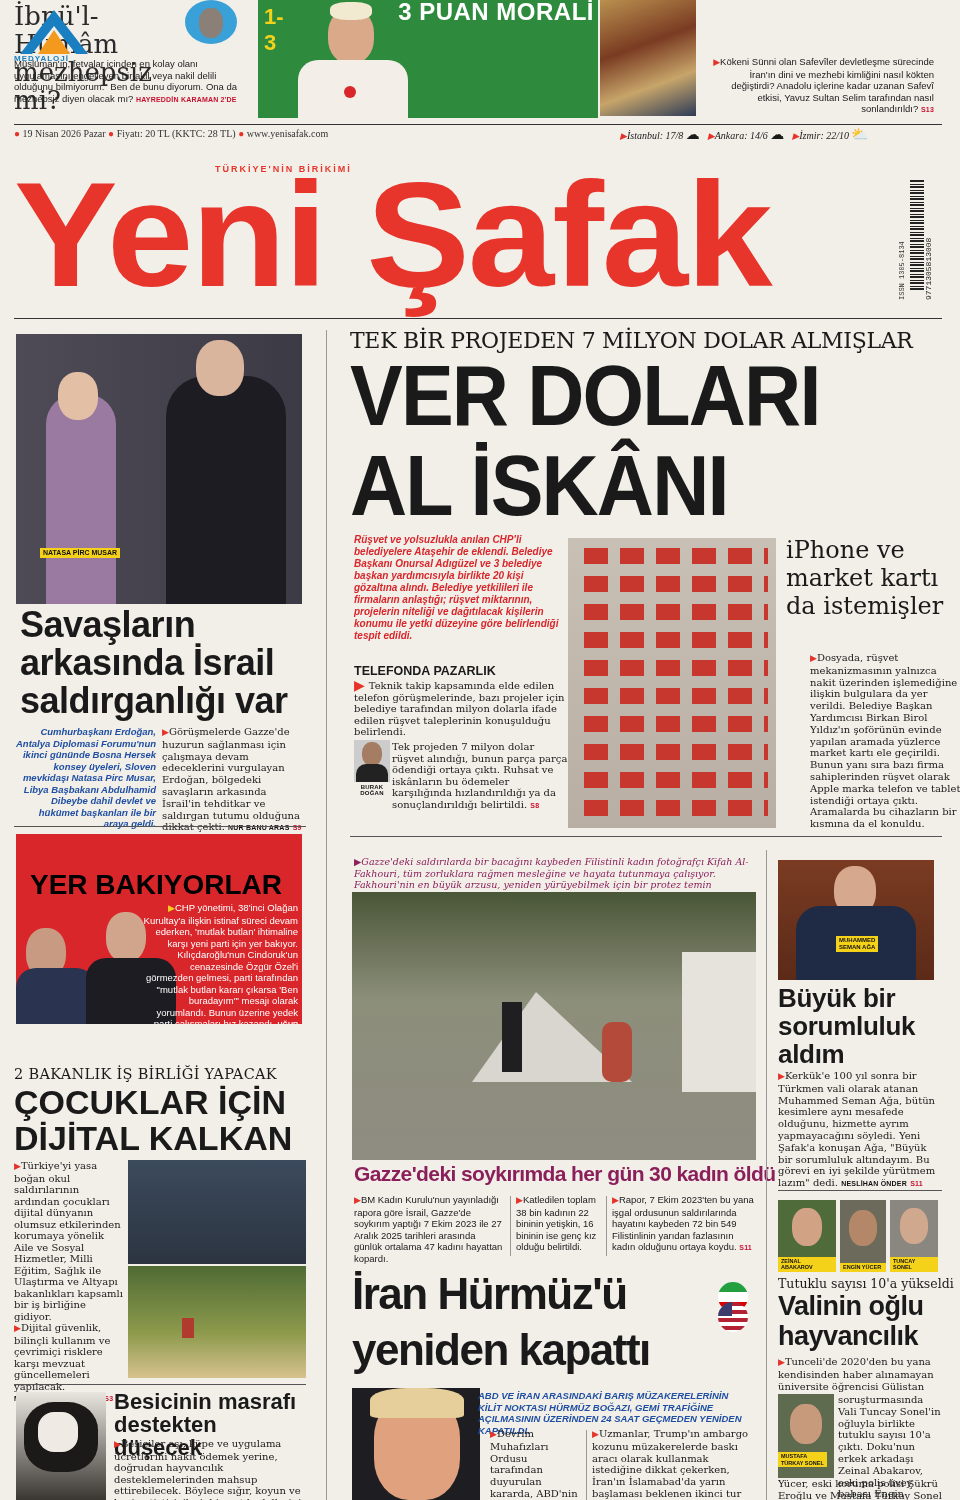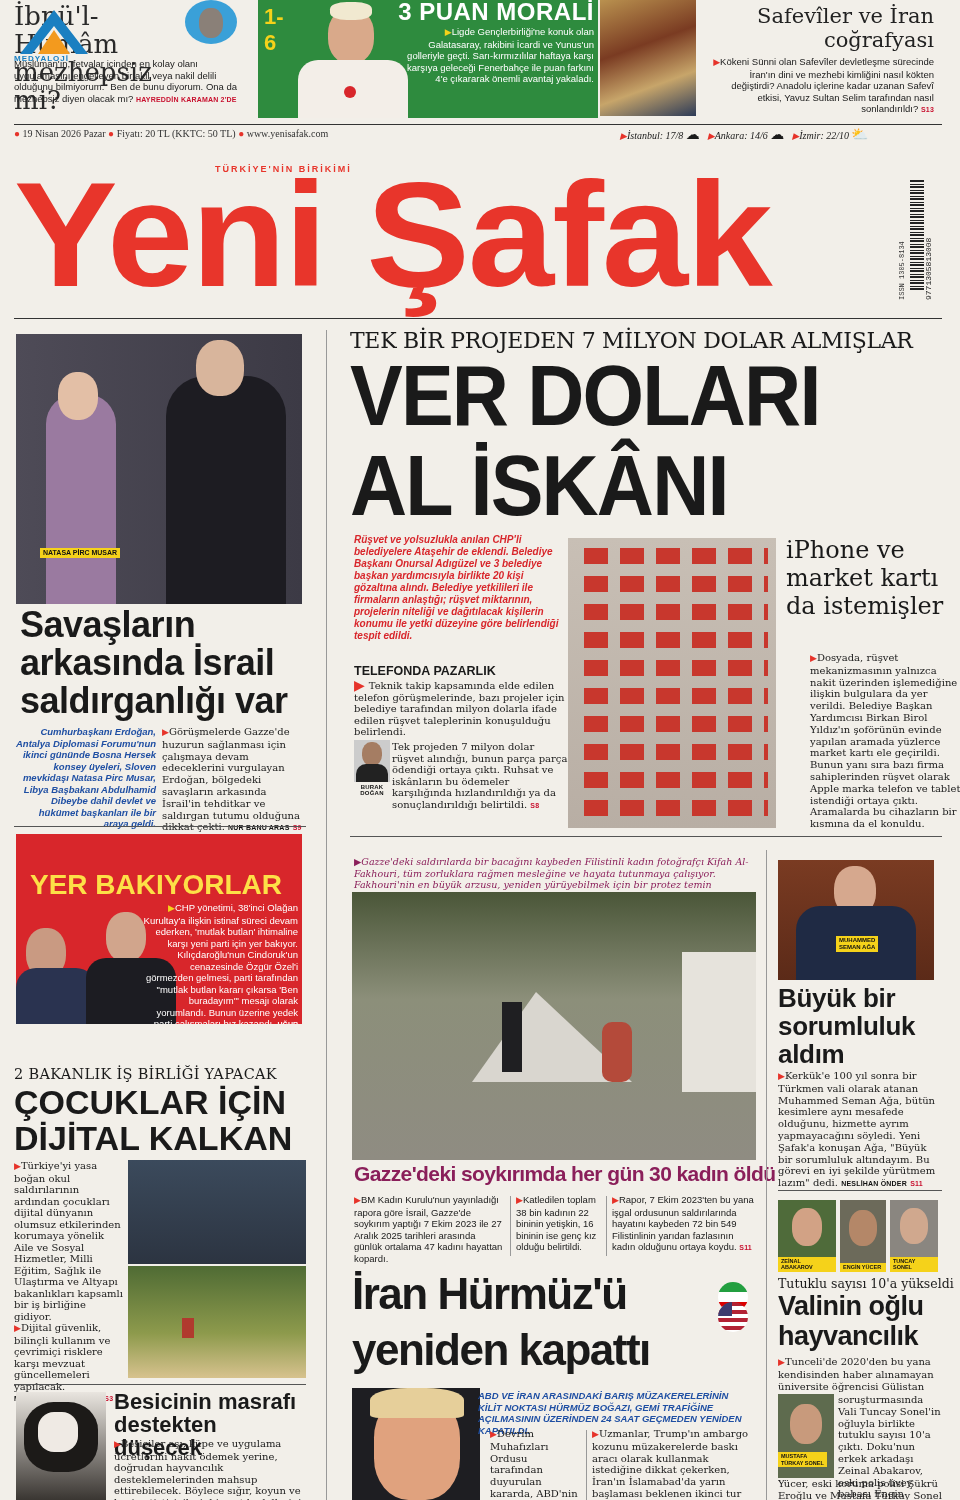--- a/index.html
+++ b/index.html
@@ -30,45 +30,41 @@
 
 <div class="abs" style="left:14px;top:6px;width:80px;height:58px">
   <svg width="80" height="50" viewBox="0 0 80 50">
     <polygon points="40,4 6,48 18,48 40,20 62,48 74,48" fill="#1a7fc1"></polygon>
     <polygon points="40,24 24,48 56,48" fill="#f39a1e"></polygon>
   </svg>
   <div class="abs sans" style="left:0;top:48px;font-size:8px;font-weight:bold;letter-spacing:1px;color:#1a7fc1">MEDYALOJİ</div>
 </div>
 
 <div class="abs" style="left:258px;top:0;width:340px;height:118px;background:#2e8b3e;overflow:hidden">
-  <div class="abs sans" style="left:6px;top:4px;width:20px;font-size:22px;font-weight:bold;color:#f5d21a;line-height:26px;word-break:break-all">1-6</div>
+  <div class="abs sans" style="left:6px;top:4px;width:20px;font-size:22px;font-weight:bold;color:#f5d21a;line-height:26px;word-break:break-all">1-3</div>
   <div class="abs" style="left:30px;top:0;width:130px;height:118px">
     <div style="position:absolute;left:40px;top:8px;width:46px;height:56px;border-radius:45%;background:#d9a98a"></div>
     <div style="position:absolute;left:42px;top:2px;width:42px;height:18px;border-radius:40%;background:#f1e9d0"></div>
     <div style="position:absolute;left:10px;top:60px;width:110px;height:60px;background:#f3eee8;border-radius:20px 20px 0 0"></div>
     <div style="position:absolute;left:56px;top:86px;width:12px;height:12px;border-radius:50%;background:#d8262b"></div>
   </div>
   <div class="abs sans" style="left:136px;top:-2px;width:200px;text-align:right;font-size:24px;font-weight:900;color:#fff;letter-spacing:.5px">3 PUAN MORALİ</div>
-  <div class="abs sans" style="left:140px;top:26px;width:196px;text-align:right;font-size:9.5px;line-height:11.5px;color:#fff">
-    <span class="tri" style="color:#f5d21a">▶</span><span>Ligde Gençlerbirliği'ne konuk olan Galatasaray, rakibini İcardi ve Yunus'un golleriyle geçti. Sarı-kırmızılılar haftaya karşı karşıya geleceği Fenerbahçe ile puan farkını 4'e çıkararak önemli avantaj yakaladı.</span>
-  </div>
 </div>
 
 <div class="abs" style="left:598px;top:0;width:362px;height:118px">
   <div class="abs" style="left:2px;top:0;width:96px;height:116px;background:linear-gradient(160deg,#b9914f,#7a3b22 40%,#c7a56a 70%,#2d3b58)"></div>
-  <div class="abs serif" style="left:130px;top:4px;width:206px;text-align:right;font-size:21px;line-height:24px;color:#222">Safevîler ve İran coğrafyası</div>
   <div class="abs sans" style="left:108px;top:56px;width:228px;text-align:right;font-size:9.5px;line-height:11.5px">
     <span class="tri">▶</span><span>Kökeni Sünni olan Safevîler devletleşme sürecinde İran'ın dini ve mezhebi kimliğini nasıl kökten değiştirdi? Anadolu içlerine kadar uzanan Safevî etkisi, Yavuz Sultan Selim tarafından nasıl sonlandırıldı?</span> <span class="by">S13</span>
   </div>
 </div>
 
 <div class="hr" style="left:14px;top:124px;width:928px;background:#333"></div>
 <div class="abs" style="left:14px;top:128px;font-family:'Liberation Serif',serif;font-size:10px;color:#333">
   <span style="color:#e6332a">●</span> <span>19 Nisan 2026 Pazar</span>
-  <span style="color:#e6332a">●</span> <span>Fiyatı: 20 TL (KKTC: 50 TL)</span>
+  <span style="color:#e6332a">●</span> <span>Fiyatı: 20 TL (KKTC: 28 TL)</span>
   <span style="color:#e6332a">●</span> <span>www.yenisafak.com</span>
 </div>
 <div class="abs" style="left:620px;top:126px;width:320px;display:flex;gap:8px;font-family:'Liberation Serif',serif;font-style:italic;font-size:10px">
   <div><span class="tri">▶</span><span>İstanbul</span>: <span>17/8</span> <span style="font-style:normal;font-size:14px">☁</span></div>
   <div><span class="tri">▶</span><span>Ankara</span>: <span>14/6</span> <span style="font-style:normal;font-size:14px">☁</span></div>
   <div><span class="tri">▶</span><span>İzmir</span>: <span>22/10</span> <span style="font-style:normal;font-size:14px;color:#e88b1a">⛅</span></div>
 </div>
 
 <div class="abs" style="left:215px;top:164px;font-family:'Liberation Sans',sans-serif;font-size:9px;font-weight:bold;letter-spacing:2px;color:#e8352b">TÜRKİYE'NİN BİRİKİMİ</div>
 <div class="abs" style="left:14px;top:150px;width:850px;font-family:'Liberation Sans',sans-serif;font-weight:900;font-size:148px;line-height:170px;letter-spacing:-2px;color:#e8352b;transform:scaleX(1.05);transform-origin:left">Yeni Şafak</div>
@@ -89,21 +85,21 @@
   <div class="cap" style="left:24px;top:214px">NATASA PİRC MUSAR</div>
 </div>
 <div class="abs sans" style="left:20px;top:606px;width:292px;font-size:36px;font-weight:bold;line-height:38px;letter-spacing:-.5px">Savaşların arkasında İsrail saldırganlığı var</div>
 <div class="abs sans" style="left:14px;top:726px;width:142px;text-align:right;font-size:9.5px;font-weight:bold;font-style:italic;line-height:11.5px;color:#1f4fa3">Cumhurbaşkanı Erdoğan, Antalya Diplomasi Forumu'nun ikinci gününde Bosna Hersek konsey üyeleri, Sloven mevkidaşı Natasa Pirc Musar, Libya Başbakanı Abdulhamid Dibeybe dahil devlet ve hükümet başkanları ile bir araya geldi.</div>
 <div class="abs body" style="left:162px;top:726px;width:142px;font-size:10px;line-height:11.8px">
   <span class="tri">▶</span><span>Görüşmelerde Gazze'de huzurun sağlanması için çalışmaya devam edeceklerini vurgulayan Erdoğan, bölgedeki savaşların arkasında İsrail'in tehditkar ve saldırgan tutumu olduğuna dikkat çekti.</span> <span class="by" style="color:#111">NUR BANU ARAS</span> <span class="by">S9</span>
 </div>
 <div class="hr" style="left:14px;top:826px;width:292px"></div>
 
 <div class="abs" style="left:16px;top:834px;width:286px;height:190px;background:#d8262b;overflow:hidden">
-  <div class="abs sans" style="left:14px;top:36px;font-size:28px;font-weight:bold;color:#fde047;line-height:30px">YER BAKIYORLAR</div>
+  <div class="abs sans" style="left:14px;top:36px;font-size:28px;font-weight:bold;color:#000000;line-height:30px">YER BAKIYORLAR</div>
   <div class="abs" style="left:0;top:68px;width:160px;height:122px">
     <div style="position:absolute;left:10px;top:26px;width:40px;height:50px;border-radius:45%;background:#c99a82"></div>
     <div style="position:absolute;left:0;top:66px;width:80px;height:60px;background:#2a3350;border-radius:20px 20px 0 0"></div>
     <div style="position:absolute;left:90px;top:10px;width:40px;height:50px;border-radius:45%;background:#d1a58c"></div>
     <div style="position:absolute;left:70px;top:56px;width:90px;height:70px;background:#1c1c22;border-radius:20px 20px 0 0"></div>
   </div>
   <div class="abs sans" style="left:126px;top:68px;width:156px;text-align:right;font-size:9.5px;line-height:11.5px;color:#fff">
     <span class="tri" style="color:#f5d21a">▶</span><span>CHP yönetimi, 38'inci Olağan Kurultay'a ilişkin istinaf süreci devam ederken, 'mutlak butlan' ihtimaline karşı yeni parti için yer bakıyor. Kılıçdaroğlu'nun Cindoruk'un cenazesinde Özgür Özel'i görmezden gelmesi, parti tarafından "mutlak butlan kararı çıkarsa 'Ben buradayım'" mesajı olarak yorumlandı. Bunun üzerine yedek parti çalışmaları hız kazandı.</span> <span style="font-weight:bold;font-size:7px">UĞUR DUYAN S8</span>
   </div>
 </div>

